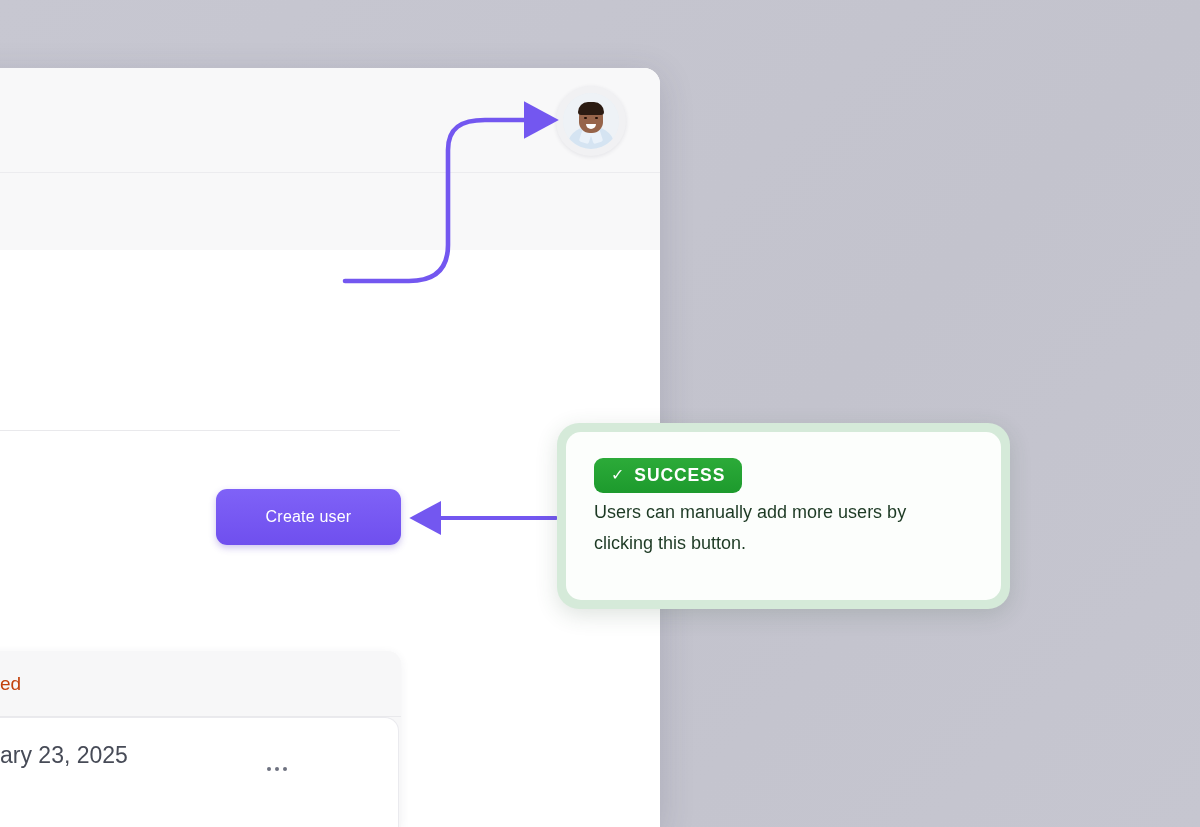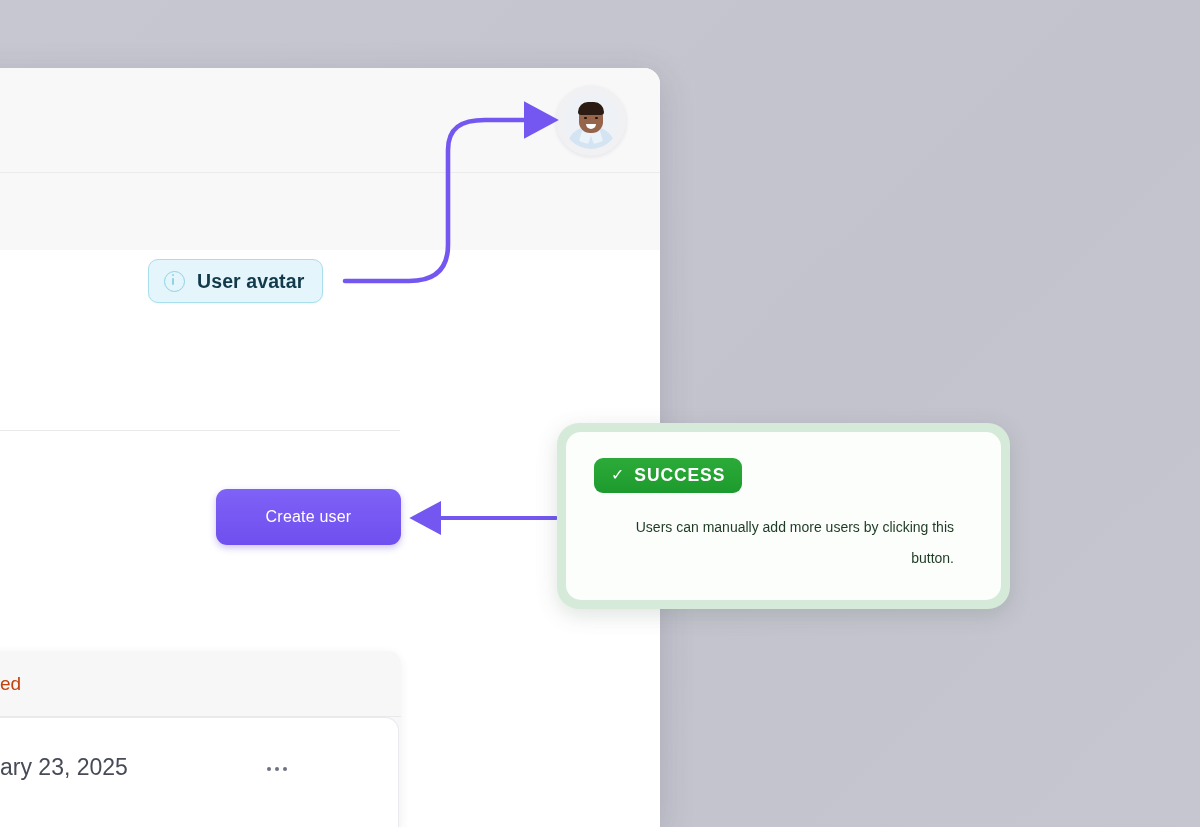--- a/index.html
+++ b/index.html
@@ -205,26 +205,25 @@
     font-weight: 700;
     letter-spacing: 0.9px;
   }
   .check-glyph {
     font-size: 16px;
     font-weight: 400;
     line-height: 1;
     transform: translateY(-1px);
   }
   .tooltip-text {
-    margin-top: 19px;
-    font-size: 14px;
+    margin-top: 4px;
+    font-size: 18px;
     line-height: 31px;
     color: #1d3a24;
     max-width: 360px;
-    text-align: right;
   }
 
   
   .table-card {
     position: absolute;
     left: -60px;
     top: 651px;
     width: 461px;
     height: 176px;
     background: #f7f7f8;
@@ -253,21 +252,21 @@
     height: 110px;
     background: #ffffff;
     border: 1px solid #eaeaee;
     border-left: none;
     border-bottom: none;
     border-radius: 0 14px 0 0;
     box-sizing: border-box;
   }
   .row-date {
     position: absolute;
-    left: 0; top: 36px;
+    left: 0; top: 24px;
     font-size: 23px;
     color: #474b57;
     white-space: nowrap;
   }
   .row-menu {
     position: absolute;
     left: 322px; top: 40px;
     width: 30px; height: 22px;
     display: flex;
     align-items: center;
@@ -347,24 +346,20 @@
     <path d="M 345 281
              L 409 281
              C 436 281 448 268 448 245
              L 448 150
              C 448 128 461 120 485 120
              L 534 120" fill="none" stroke="#7357f0" stroke-width="4.6" stroke-linecap="round" marker-end="url(#arrowR)"></path>
 
     <path d="M 556 518 L 432 518" fill="none" stroke="#7357f0" stroke-width="4.2" stroke-linecap="round" marker-end="url(#arrowL)"></path>
   </svg>
 
-  <div class="chip">
-    <span class="info-icon"></span>
-    <span class="chip-label">User avatar</span>
-  </div>
 
   <div class="tooltip-outer">
     <div class="tooltip-inner">
       <div class="success-badge">
         <span class="check-glyph">✓</span>
         <span>SUCCESS</span>
       </div>
       <div class="tooltip-text">Users can manually add more users by clicking this button.</div>
     </div>
   </div>

